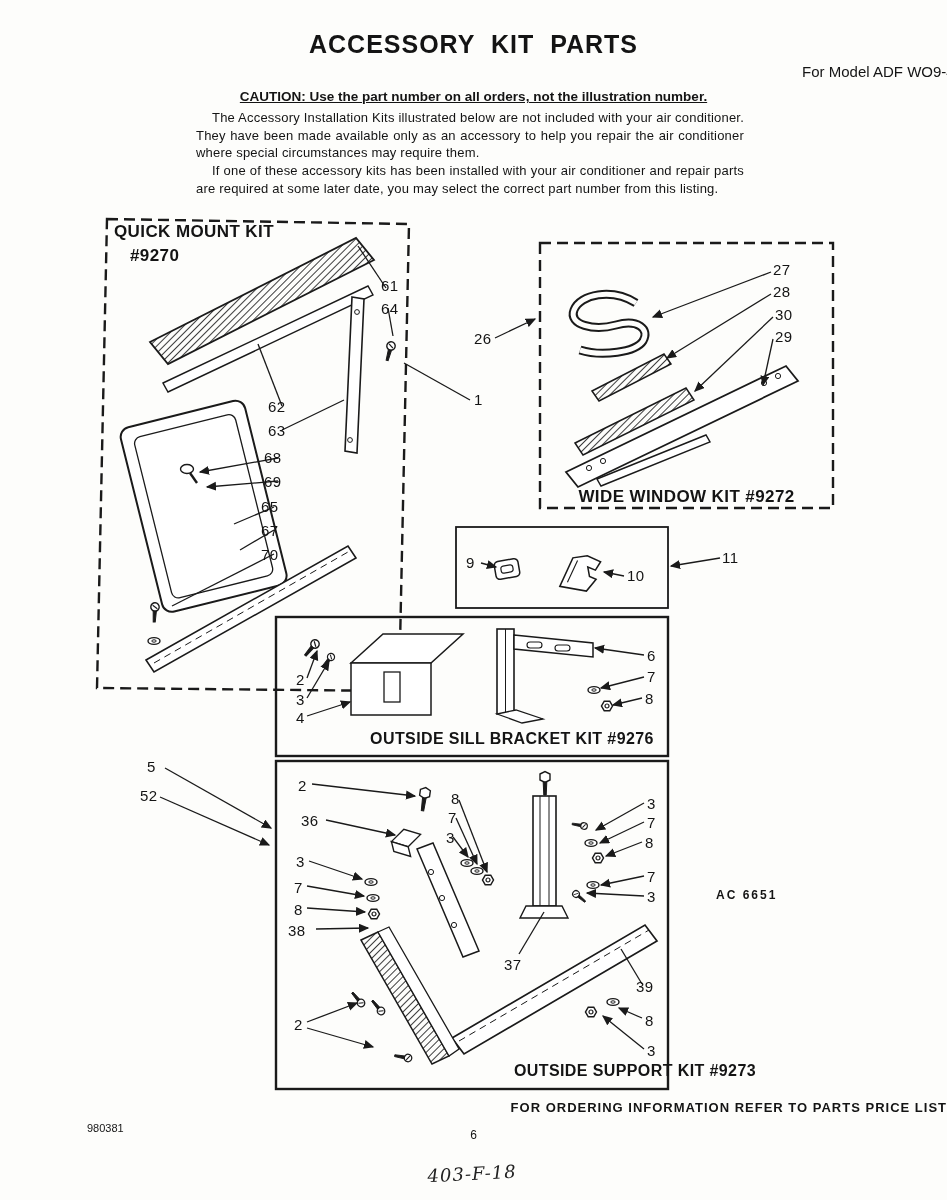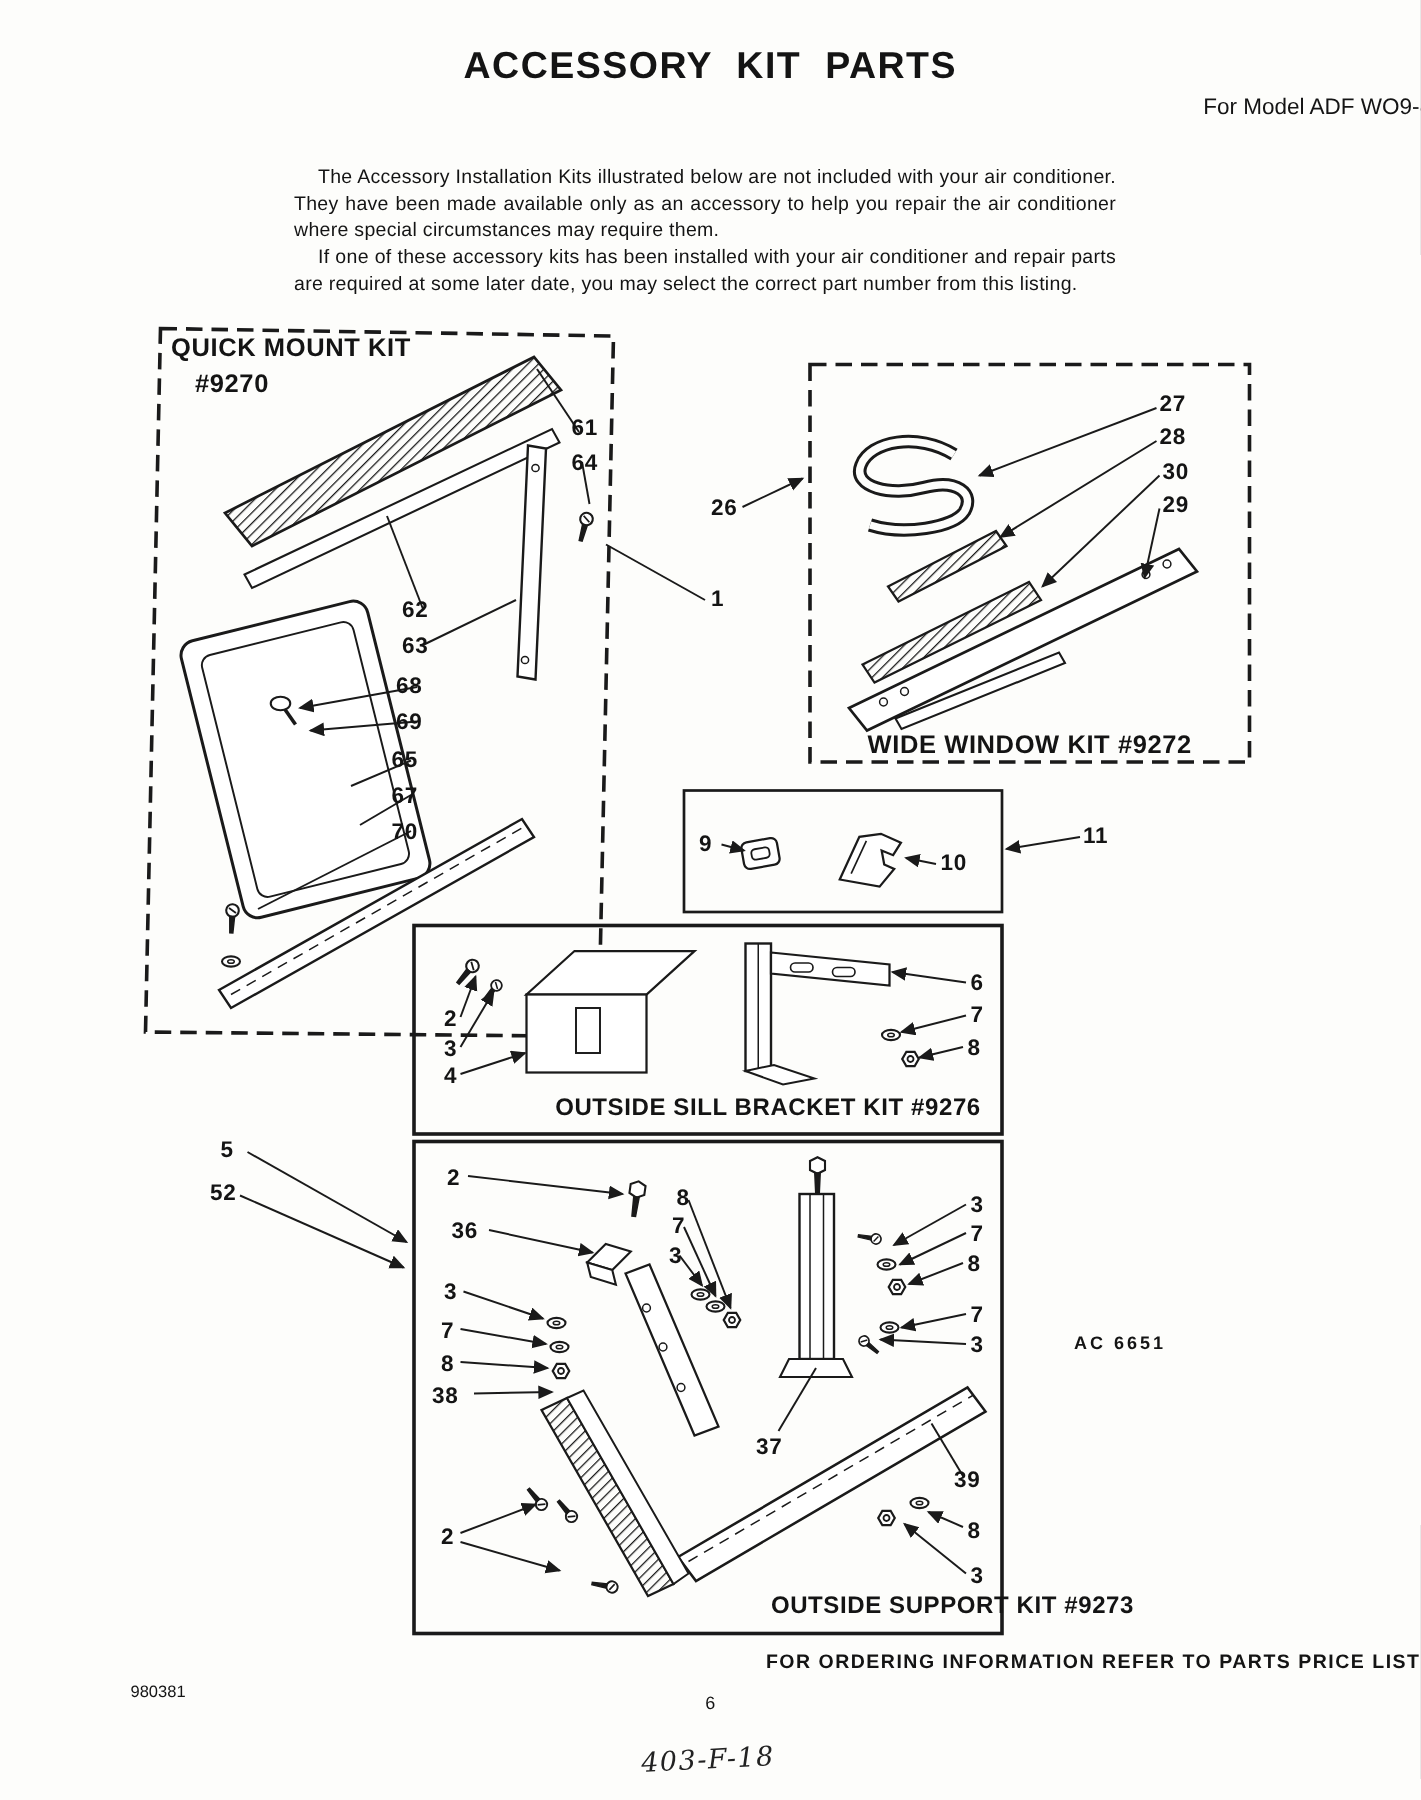--- a/index.html
+++ b/index.html
@@ -12,21 +12,21 @@
   .abs { position:absolute; }
   .title { left:0; top:30px; width:100%; text-align:center;
     font-size:25px; font-weight:bold; letter-spacing:1px; word-spacing:8px; }
   .subtitle { left:0; top:63px; width:100%; text-align:right; font-size:15px;margin-left:16px; }
   .caution { left:0; top:89px; width:100%; text-align:center;
     font-size:13.5px; font-weight:bold; text-decoration:underline; }
   .para { left:196px; width:548px; font-size:13px; line-height:17.5px;
     text-align:justify; text-indent:16px; letter-spacing:0.2px; }
   .kit-label { font-weight:bold; font-size:17px; letter-spacing:0.4px; white-space:nowrap; }
   .kit-label.small { font-size:16px;margin-left:40px; }
-  .callout { position:absolute; font-size:15px; font-weight:bold;
+  .callout { position:absolute; font-size:15px; font-weight:normal;
     letter-spacing:0.5px; white-space:nowrap; }
   .ref-code { font-size:12px; font-weight:bold; letter-spacing:2px; }
   .ordering { left:0; top:1100px; width:100%; text-align:right;
     font-size:13px; font-weight:bold; letter-spacing:1px; }
   .docnum { left:63px; top:1122px; font-size:11px;margin-left:24px; }
   .pagenum { left:0; top:1128px; width:100%; text-align:center; font-size:12px; }
   .stamp { left:392px; top:1163px; width:160px; text-align:center;
     font-family:"DejaVu Serif", serif; font-style:italic; font-size:18px;
     letter-spacing:1px; transform:rotate(-3deg); color:#222; }
   svg.diagram { left:0; top:0; }
@@ -213,20 +213,21 @@
       <line x1="642" y1="984" x2="621" y2="949"></line>
       <line x1="642" y1="1018" x2="619" y2="1008" marker-end="url(#arr)"></line>
       <line x1="644" y1="1049" x2="603" y2="1016" marker-end="url(#arr)"></line>
       <line x1="307" y1="1022" x2="357" y2="1003" marker-end="url(#arr)"></line>
       <line x1="307" y1="1028" x2="373" y2="1047" marker-end="url(#arr)"></line>
     </g>
   </svg>
 
   <div class="abs title">ACCESSORY KIT PARTS</div>
   <div class="abs subtitle">For Model ADF WO9-41</div>
+  <div class="abs caution">CAUTION: Use the part number on all orders, not the illustration number.</div>
   <p class="abs para" style="top:109px">The Accessory Installation Kits illustrated below are not included with your air conditioner. They have been made available only as an accessory to help you repair the air conditioner where special circumstances may require them.</p>
   <p class="abs para" style="top:162px">If one of these accessory kits has been installed with your air conditioner and repair parts are required at some later date, you may select the correct part number from this listing.</p>
 
   <div class="abs kit-label" style="left:114px;top:222px">QUICK MOUNT KIT</div>
   <div class="abs kit-label" style="left:130px;top:246px">#9270</div>
   <div class="abs kit-label" style="left:540px;top:487px;width:293px;text-align:center">WIDE WINDOW KIT #9272</div>
   <div class="abs kit-label small" style="left:276px;top:730px;width:392px;text-align:center">OUTSIDE SILL BRACKET KIT #9276</div>
   <div class="abs kit-label small" style="left:276px;top:1062px;width:440px;text-align:right">OUTSIDE SUPPORT KIT #9273</div>
   <div class="abs ref-code" style="left:716px;top:888px">AC 6651</div>
 

